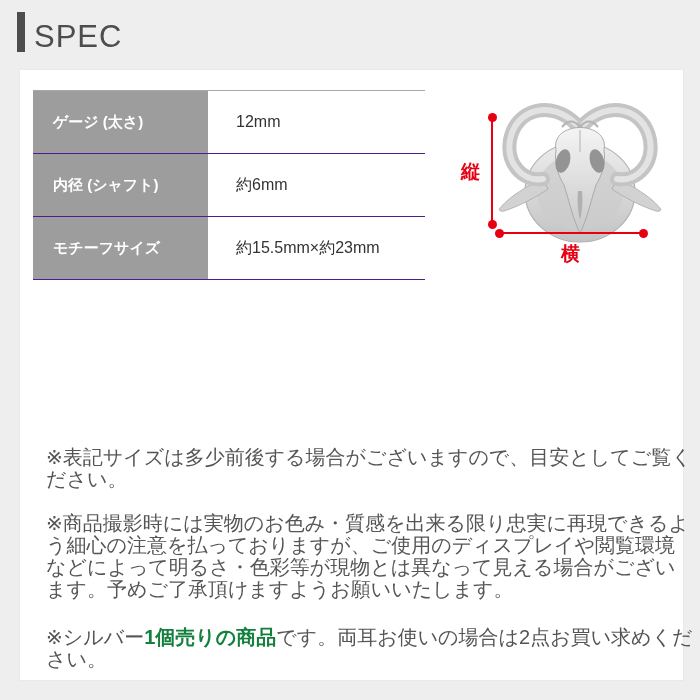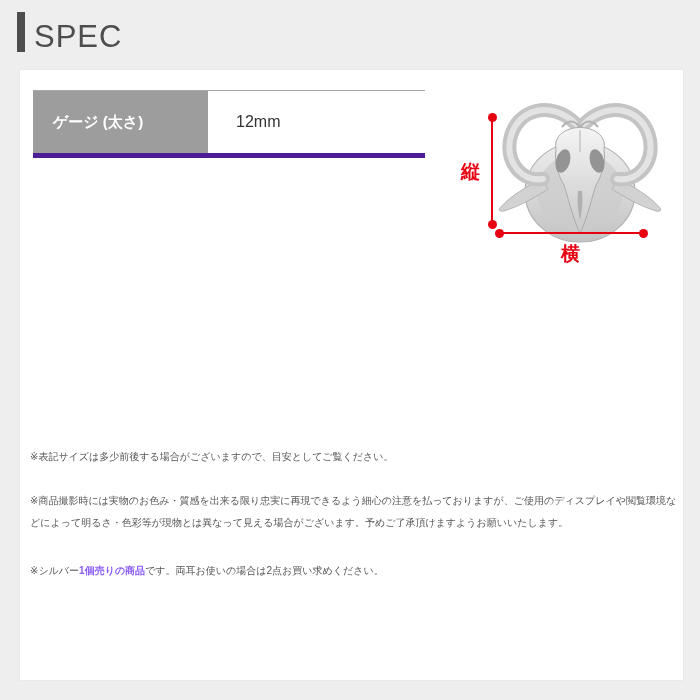--- a/index.html
+++ b/index.html
@@ -44,21 +44,21 @@
   }
 
   
   table.spec {
     position: absolute;
     border-collapse: collapse;
     table-layout: fixed;
   }
   table.spec td {
     border-top: 1px solid #a8a8a8;
-    border-bottom: 5px solid #4c1d95;
+    border-bottom: 1px solid #4c1d95;
     vertical-align: middle;
   }
   td.lbl {
     background: #9d9d9d;
     color: #ffffff;
     font-weight: bold;
   }
   td.val {
     background: #ffffff;
     color: #333333;
@@ -84,23 +84,23 @@
   .measure-label {
     position: absolute;
     font-size: 19px;
     font-weight: bold;
     line-height: 1;
   }
 
   
   .notes {
     position: absolute;
-    left: 30px; top: 446px;
+    left: 46px; top: 446px;
     width: 648px;
-    font-size: 10px;
+    font-size: 20px;
     line-height: 22px;
     color: #555555;
   }
   .notes p { margin: 0; }
   .notes .p2 { margin-top: 22px; }
   .notes .p3 { margin-top: 26px; }
   .hl-red { font-weight: bold; }
 </style>
 </head>
 <body>
@@ -112,20 +112,28 @@
     <div class="spec-title">SPEC</div>
   </div>
 
   <div class="panel"></div>
 
   <table class="spec" id="table1">
     <tbody>
       <tr>
         <td class="lbl">ゲージ (太さ)</td>
         <td class="val">12mm</td>
+      </tr>
+      <tr>
+        <td class="lbl">内径 (シャフト)</td>
+        <td class="val">約6mm</td>
+      </tr>
+      <tr>
+        <td class="lbl">モチーフサイズ</td>
+        <td class="val">約15.5mm×約23mm</td>
       </tr>
     </tbody>
   </table>
 
   <svg class="figure" style="left:496px; top:96px;" width="168" height="152" viewBox="0 0 168 152">
     <defs>
       <linearGradient id="gMetal" x1="0" y1="0" x2="0" y2="1">
         <stop offset="0" stop-color="#ededed"></stop>
         <stop offset="1" stop-color="#c3c3c3"></stop>
       </linearGradient>
@@ -165,16 +173,16 @@
 
   <div class="measure-line" style="left: 499px; top: 232px; width: 144px; height: 2px; background: rgb(230, 0, 18);"></div>
   <div class="measure-dot" style="left: 495px; top: 229px; background: rgb(230, 0, 18);"></div>
   <div class="measure-dot" style="left: 639px; top: 229px; background: rgb(230, 0, 18);"></div>
   <div class="measure-label" style="left: 561px; top: 244px; color: rgb(230, 0, 18);">横</div>
 
 
   <div class="notes">
     <p class="p1">※表記サイズは多少前後する場合がございますので、目安としてご覧ください。</p>
     <p class="p2">※商品撮影時には実物のお色み・質感を出来る限り忠実に再現できるよう細心の注意を払っておりますが、ご使用のディスプレイや閲覧環境などによって明るさ・色彩等が現物とは異なって見える場合がございます。予めご了承頂けますようお願いいたします。</p>
-    <p class="p3"><span>※シルバー</span><span class="hl-red" style="color: #8b5cf6;">1個売りの商品</span><span>です。両耳お使いの場合は2点お買い求めください。</span></p>
+    <p class="p3"><span>※シルバー</span><span class="hl-red" style="color: #15803d;">1個売りの商品</span><span>です。両耳お使いの場合は2点お買い求めください。</span></p>
   </div>
 
 </div>
 
 </body></html>

